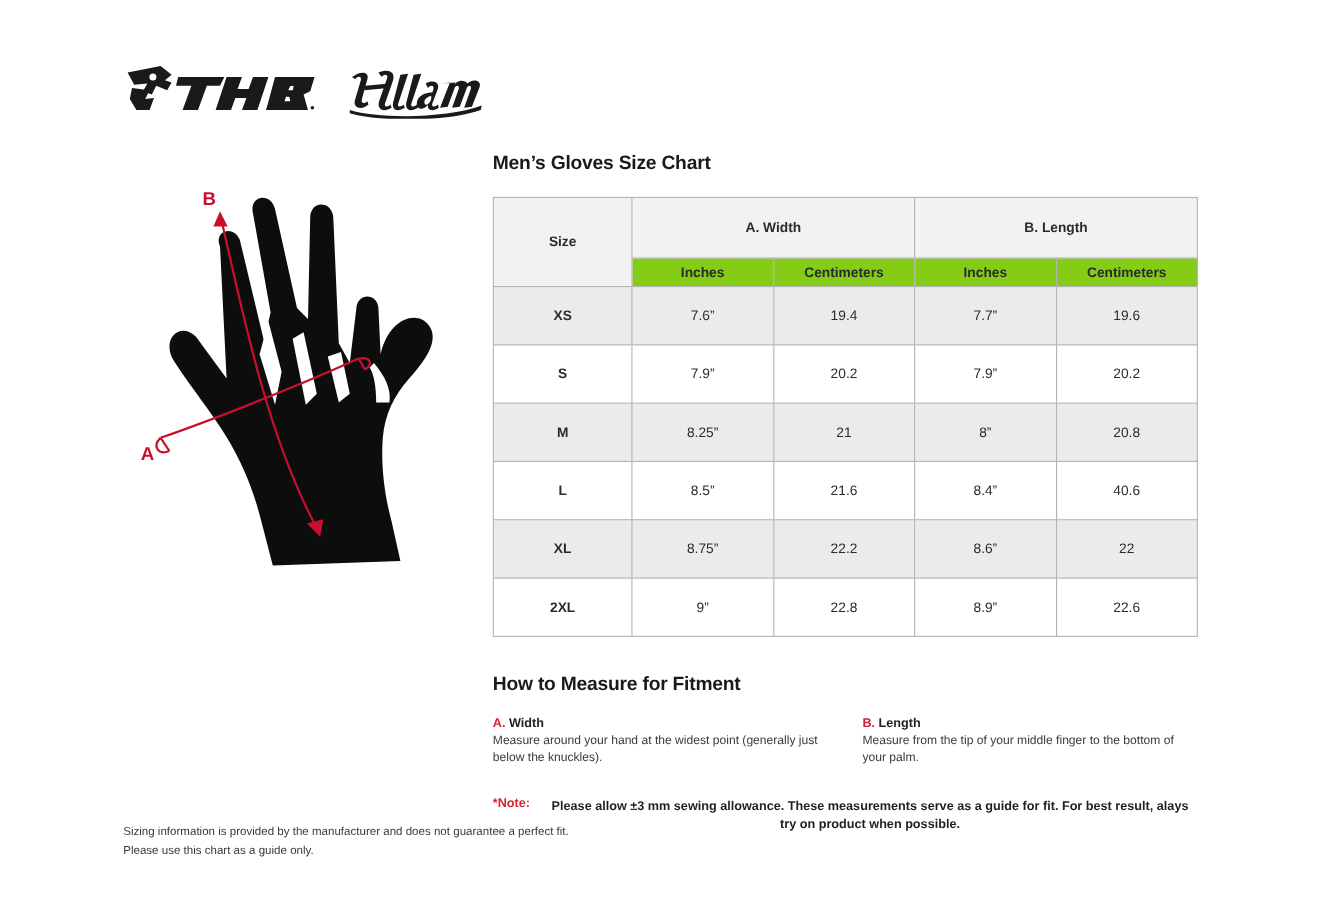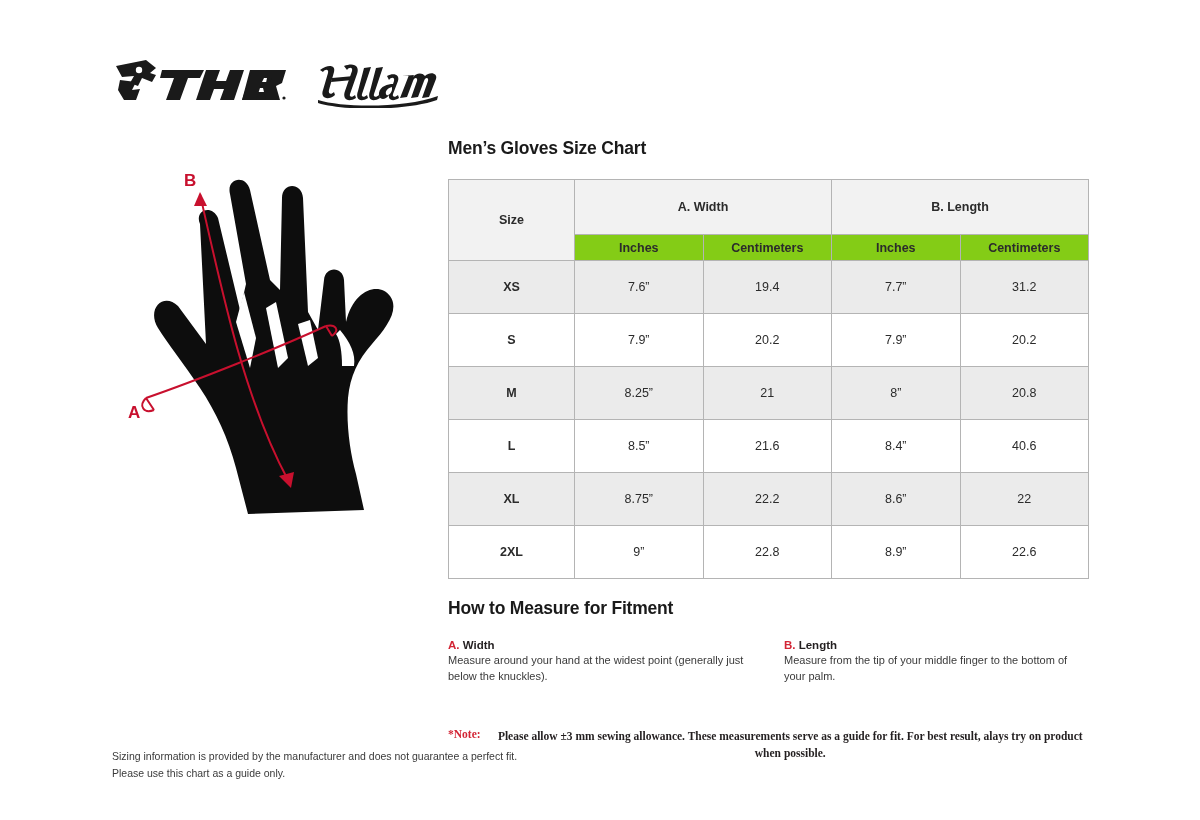--- a/index.html
+++ b/index.html
@@ -95,21 +95,21 @@
   }
   tbody td {
     height: 50px;
   }
   tbody tr.shade td { background: #ebebeb; }
   tbody tr.plain td { background: #ffffff; }
   td.size-cell { font-weight: bold; font-size: 12.5px; }
 
   
   #howto {
-    margin-top: 19px;
+    margin-top: 32px;
   }
   #howto-cols {
     display: flex;
     margin-top: 20px;
     gap: 32px;
   }
   .howto-col { width: 304px; }
   .howto-head {
     font-size: 11.5px;
     font-weight: bold;
@@ -117,24 +117,23 @@
   }
   .howto-head .letter { color: #d32535; }
   .howto-body {
     font-size: 11px;
     line-height: 1.42;
     color: #3a3a3a;
   }
 
   
   #note {
-    margin-top: 44px;
+    margin-top: 28px;
     display: flex;
     gap: 12px;
-    font-family: Liberation Serif, serif;
   }
   #note-label {
     color: #d32535;
     font-weight: bold;
     font-size: 11.5px;
     white-space: nowrap;
     padding-top: 0px;
   }
   #note-text {
     font-weight: bold;
@@ -267,21 +266,21 @@
         <th class="unit-head">Inches</th>
         <th class="unit-head">Centimeters</th>
       </tr>
     </thead>
     <tbody>
       <tr class="shade">
         <td class="size-cell">XS</td>
         <td>7.6”</td>
         <td>19.4</td>
         <td>7.7”</td>
-        <td>31.2</td>
+        <td>19.6</td>
       </tr>
       <tr class="plain">
         <td class="size-cell">S</td>
         <td>7.9”</td>
         <td>20.2</td>
         <td>7.9”</td>
         <td>20.2</td>
       </tr>
       <tr class="shade">
         <td class="size-cell">M</td>

